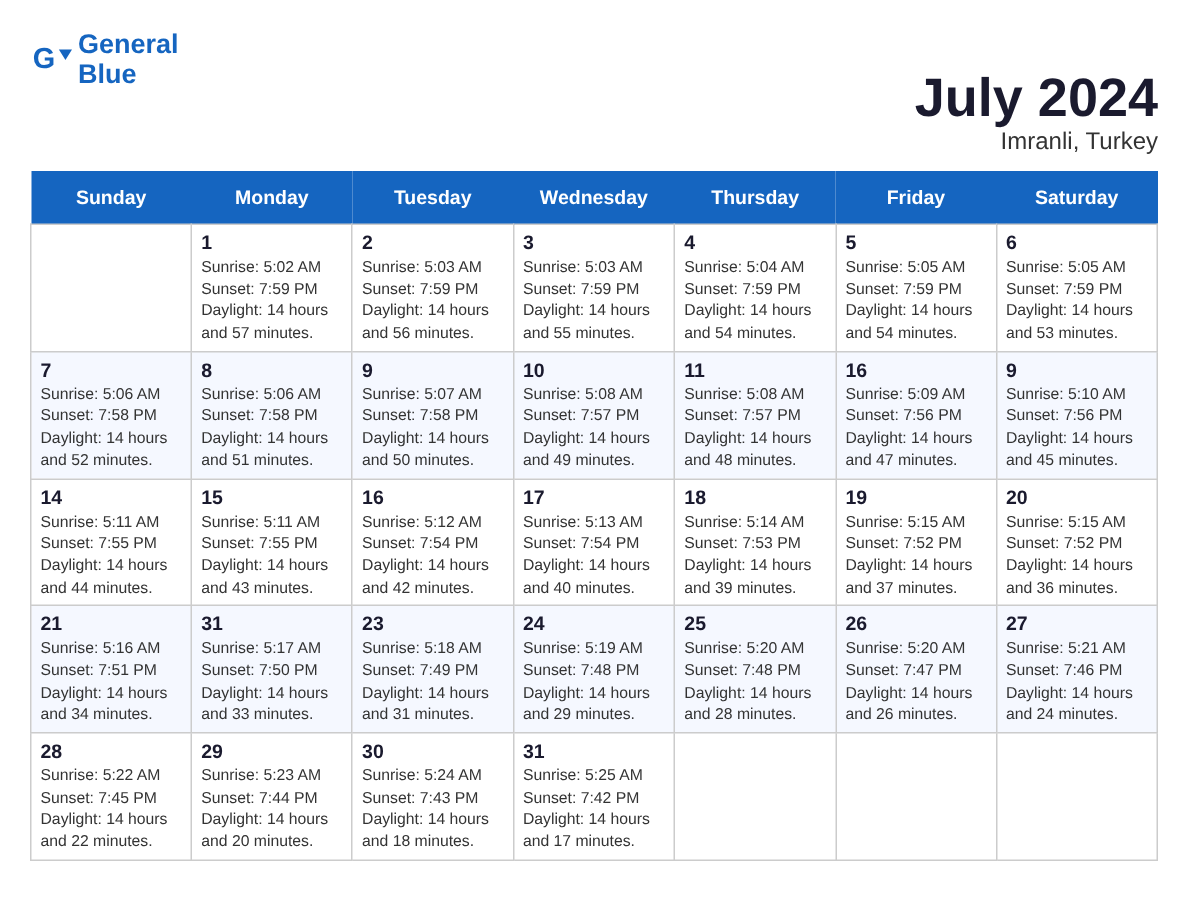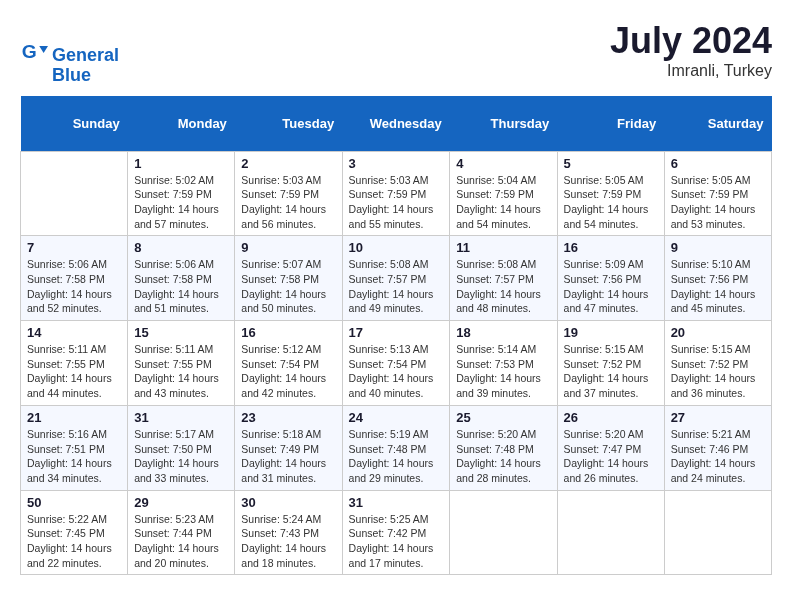--- a/index.html
+++ b/index.html
@@ -19,51 +19,51 @@
     .logo {
       display: flex;
       align-items: center;
       gap: 4px;
     }
     .logo-text {
       font-size: 18px;
       font-weight: bold;
       color: #1a1a2e;
       line-height: 1.1;
-      margin-top: 26px;
     }
     .logo-text span {
       color: #1565c0;
     }
     .logo-icon {
       width: 28px;
       height: 28px;
     }
     .title-block {
       text-align: right;
+      margin-top: 24px;
     }
     .main-title {
       font-size: 36px;
       font-weight: bold;
       color: #1a1a2e;
     }
     .subtitle {
       font-size: 16px;
       color: #333;
     }
     table {
       width: 100%;
       border-collapse: collapse;
       font-size: 11px;
     }
     .day-header {
       background-color: #1565c0;
       color: #fff;
-      text-align: right;
-      padding: 20px 8px;
+      text-align: center;
+      padding: 10px 8px;
       font-size: 13px;
       font-weight: bold;
     }
     td {
       border: 1px solid #ccc;
       vertical-align: top;
       padding: 4px 6px;
       width: 108px;
       min-height: 80px;
     }
@@ -239,21 +239,21 @@
           <span class="date-num">26</span>
           <div class="cell-info">Sunrise: 5:20 AM<br>Sunset: 7:47 PM<br>Daylight: 14 hours<br>and 26 minutes.</div>
         </td>
         <td>
           <span class="date-num">27</span>
           <div class="cell-info">Sunrise: 5:21 AM<br>Sunset: 7:46 PM<br>Daylight: 14 hours<br>and 24 minutes.</div>
         </td>
       </tr>
       <tr>
         <td>
-          <span class="date-num">50</span>
+          <span class="date-num">28</span>
           <div class="cell-info">Sunrise: 5:22 AM<br>Sunset: 7:45 PM<br>Daylight: 14 hours<br>and 22 minutes.</div>
         </td>
         <td>
           <span class="date-num">29</span>
           <div class="cell-info">Sunrise: 5:23 AM<br>Sunset: 7:44 PM<br>Daylight: 14 hours<br>and 20 minutes.</div>
         </td>
         <td>
           <span class="date-num">30</span>
           <div class="cell-info">Sunrise: 5:24 AM<br>Sunset: 7:43 PM<br>Daylight: 14 hours<br>and 18 minutes.</div>
         </td>

